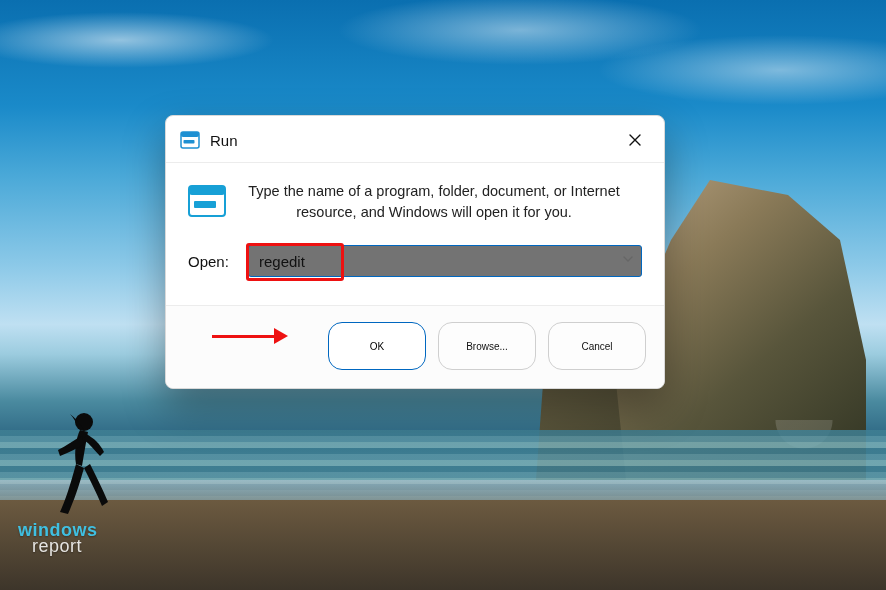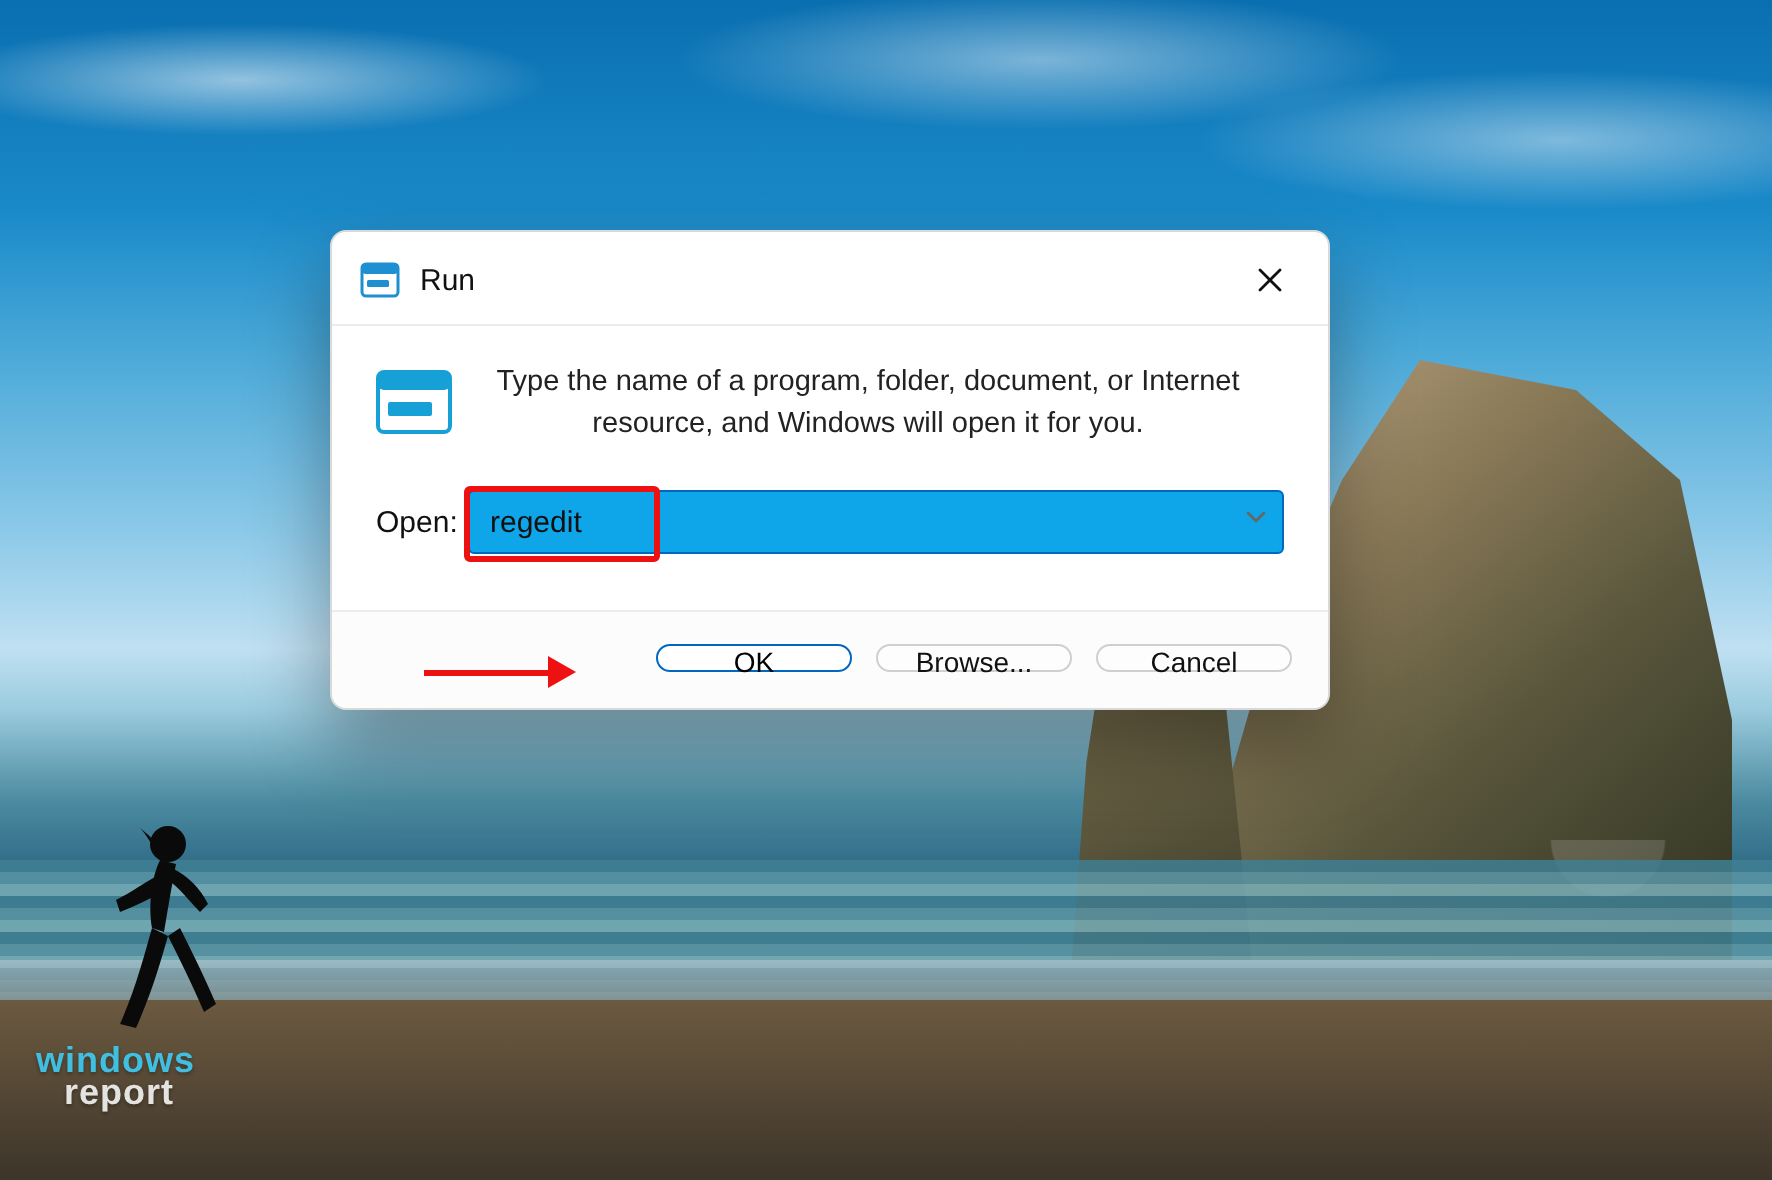--- a/index.html
+++ b/index.html
@@ -49,21 +49,21 @@
   
   .runner {
     position:absolute; left:50px; bottom:60px; width:70px; height:120px; color:#101010;
   }
   
   .watermark {
     position:absolute; left:18px; bottom:36px; font-size:18px; line-height:0.9;
     font-weight:600; color:#3bd4ff; opacity:0.85; letter-spacing:0.5px;
     text-shadow:0 1px 2px rgba(0,0,0,0.4);
   }
-  .watermark .l2 { color:#ffffff; margin-left:14px; display:block; font-weight:700; }
+  .watermark .l2 { color:#ffffff; margin-left:14px; display:block; font-weight:400; }
 
   
   .run-dialog {
     position:absolute; left:165px; top:115px; width:500px;
     background:#ffffff; border:1px solid #d9d9d9; border-radius:8px;
     box-shadow: 0 18px 40px rgba(0,0,0,0.35);
   }
   .titlebar {
     display:flex; align-items:center; justify-content:space-between;
     padding:10px 12px 8px 14px; border-bottom:1px solid #ececec;
@@ -74,46 +74,46 @@
   .close-btn {
     width:34px; height:28px; display:flex; align-items:center; justify-content:center;
     border-radius:4px; background:transparent; border:none; cursor:pointer;
   }
   .body {
     padding:18px 22px 8px 22px; display:flex; gap:18px;
   }
   .body-icon { padding-top:4px; }
   .body-text { font-size:14.5px; color:#222; line-height:1.45; max-width:380px;text-align:center; }
   .open-row {
-    display:flex; align-items:center; padding:14px 22px 28px 22px;
+    display:flex; align-items:center; gap:14px; padding:14px 22px 28px 22px;
   }
   .open-label { font-size:15px; color:#111; min-width:46px; }
   .combo {
     flex:1; position:relative; display:flex; align-items:center;
-    border:1px solid #0067c0; border-radius:3px; height:32px; background:#0ea5e9;
+    border:1px solid #0067c0; border-radius:3px; height:32px; background:#737373;
   }
   .combo input {
     flex:1; border:none; outline:none; font-size:15px; padding:0 30px 0 10px;
     background:transparent; color:#111;
   }
   .combo .chev {
     position:absolute; right:6px; top:50%; transform:translateY(-50%);
     color:#555; pointer-events:none;
   }
   .highlight-box {
     position:absolute; border:3px solid #e11; border-radius:3px; pointer-events:none;
     left:-3px; top:-3px; width:98px; height:38px;
   }
   .btnbar {
     display:flex; justify-content:flex-end; gap:12px; padding:16px 18px 18px 18px;
     border-top:1px solid #ececec; background:#fcfcfc; border-radius:0 0 8px 8px;
     position:relative;
   }
   .btn {
-    min-width:98px; height:14px; padding:0 14px; font-size:14px;
+    min-width:98px; height:48px; padding:0 14px; font-size:10px;
     background:#fdfdfd; border:1px solid #cfcfcf; border-radius:14px; cursor:pointer; color:#111;
   }
   .btn.primary { border:1px solid #0067c0; background:#fff; color:#000; }
   .arrow-anno {
     position:absolute; left:46px; top:22px; display:flex; align-items:center; color:#e11;
   }
   .arrow-anno .shaft { width:62px; height:3px; background:#e11; }
   .arrow-anno .head {
     width:0; height:0; border-left:14px solid #e11;
     border-top:8px solid transparent; border-bottom:8px solid transparent;

